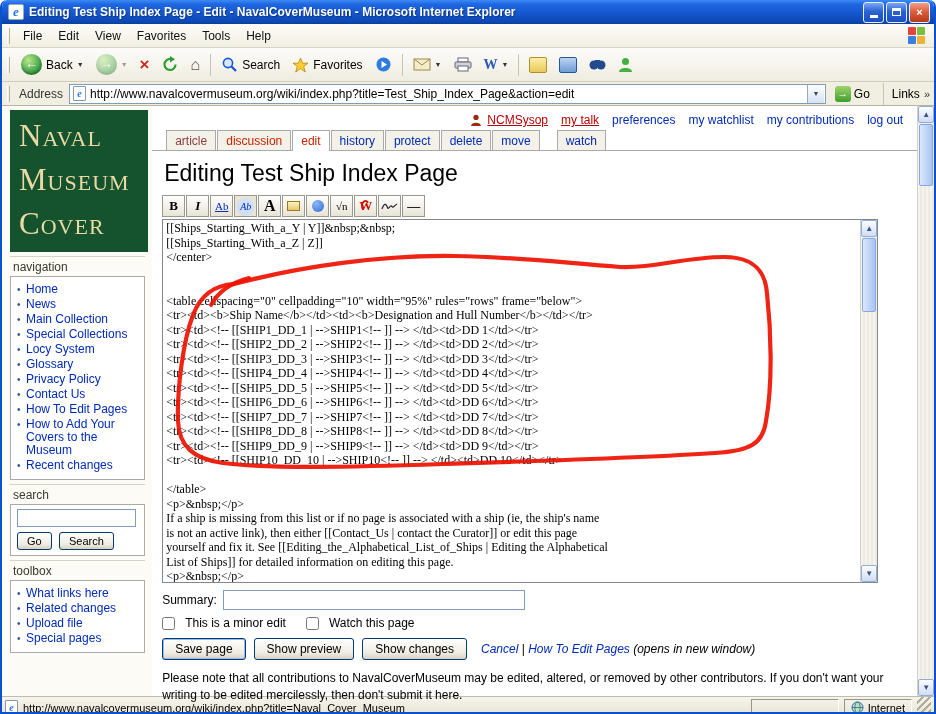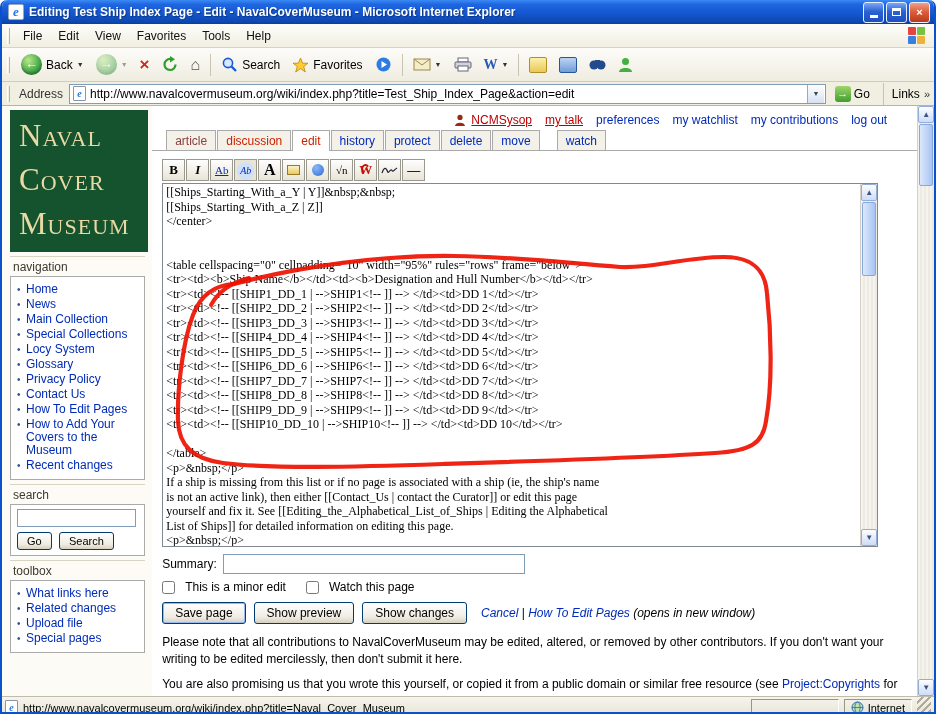--- a/index.html
+++ b/index.html
@@ -57,21 +57,21 @@
   .pBody ul { list-style:none; }
   .pBody li { position:relative; padding-left:9px; margin:2px 0; line-height:13px; }
   .pBody li::before { content:"•"; position:absolute; left:0; top:0; color:#35528c; font-size:10px; }
   a.wlink { color:#002bb8; cursor:pointer; }
   a.rlink { color:#ba0000; text-decoration:underline; cursor:pointer; }
   .search-input { width:100%; height:18px; border:1px solid #7f9db9; font-size:12px; margin-bottom:5px; padding:0 2px; }
   .xpbtn { font-size:11px; padding:2px 9px; border:1px solid #003c74; border-radius:3px; background:linear-gradient(#fff,#f0ece2 70%,#d8d0c0); margin-right:4px; }
 
   
   .main { flex:1; background:#fff; position:relative; }
-  .personal { display:flex; justify-content:flex-end; align-items:center; gap:13px; font-size:12px; padding:7px 30px 3px 0; }
+  .personal { display:flex; justify-content:flex-end; align-items:center; gap:13px; font-size:12px; padding:7px 14px 3px 0; }
   .person-icon { width:12px; height:12px; display:inline-block; margin-right:-8px; }
   .tabs { display:flex; align-items:flex-end; padding-left:14px; font-size:12px; position:relative; z-index:2; }
   .tab { border:1px solid #aaa; border-bottom:none; background:#f3f1e8; padding:3px 8px 2px; margin-right:1px; text-decoration:none; }
   .tab.active { background:#fff; padding-bottom:3px; margin-bottom:-1px; }
   .tab.gap { margin-left:16px; }
   .t-blue { color:#002bb8; } .t-red { color:#cc2200; } .t-maroon { color:#8a4040; }
   .pagebody { border-top:1px solid #aaa; position:relative; z-index:1; padding:6px 10px 0 10px; }
   h1.firstHeading { font-size:23px; font-weight:400; margin:3px 0 8px 2px; color:#000; }
 
   
@@ -257,22 +257,22 @@
     <span class="tsep"></span>
     <span>Links</span>
     <span class="links-chev">»</span>
   </div>
 
   <div class="content">
 
     <div class="sidebar">
       <div class="logo">
         <div>Naval</div>
+        <div>Museum</div>
         <div>Cover</div>
-        <div>Museum</div>
       </div>
 
       <div class="portlet">
         <h5>navigation</h5>
         <div class="pBody">
           <ul>
             <li><a class="wlink">Home</a></li>
             <li><a class="wlink">News</a></li>
             <li><a class="wlink">Main Collection</a></li>
             <li><a class="wlink">Special Collections</a></li>
@@ -328,20 +328,21 @@
         <a class="tab t-red">discussion</a>
         <a class="tab t-red active">edit</a>
         <a class="tab t-blue">history</a>
         <a class="tab t-blue">protect</a>
         <a class="tab t-blue">delete</a>
         <a class="tab t-blue">move</a>
         <a class="tab t-blue gap">watch</a>
       </div>
 
       <div class="pagebody">
+        <h1 class="firstHeading">Editing Test Ship Index Page</h1>
 
         <div class="editbar">
           <span class="ebtn">
               <span class="eb-b">B</span>
             </span>
           <span class="ebtn">
               <span class="eb-i">I</span>
             </span>
           <span class="ebtn">
               <span class="eb-ab">Ab</span>

